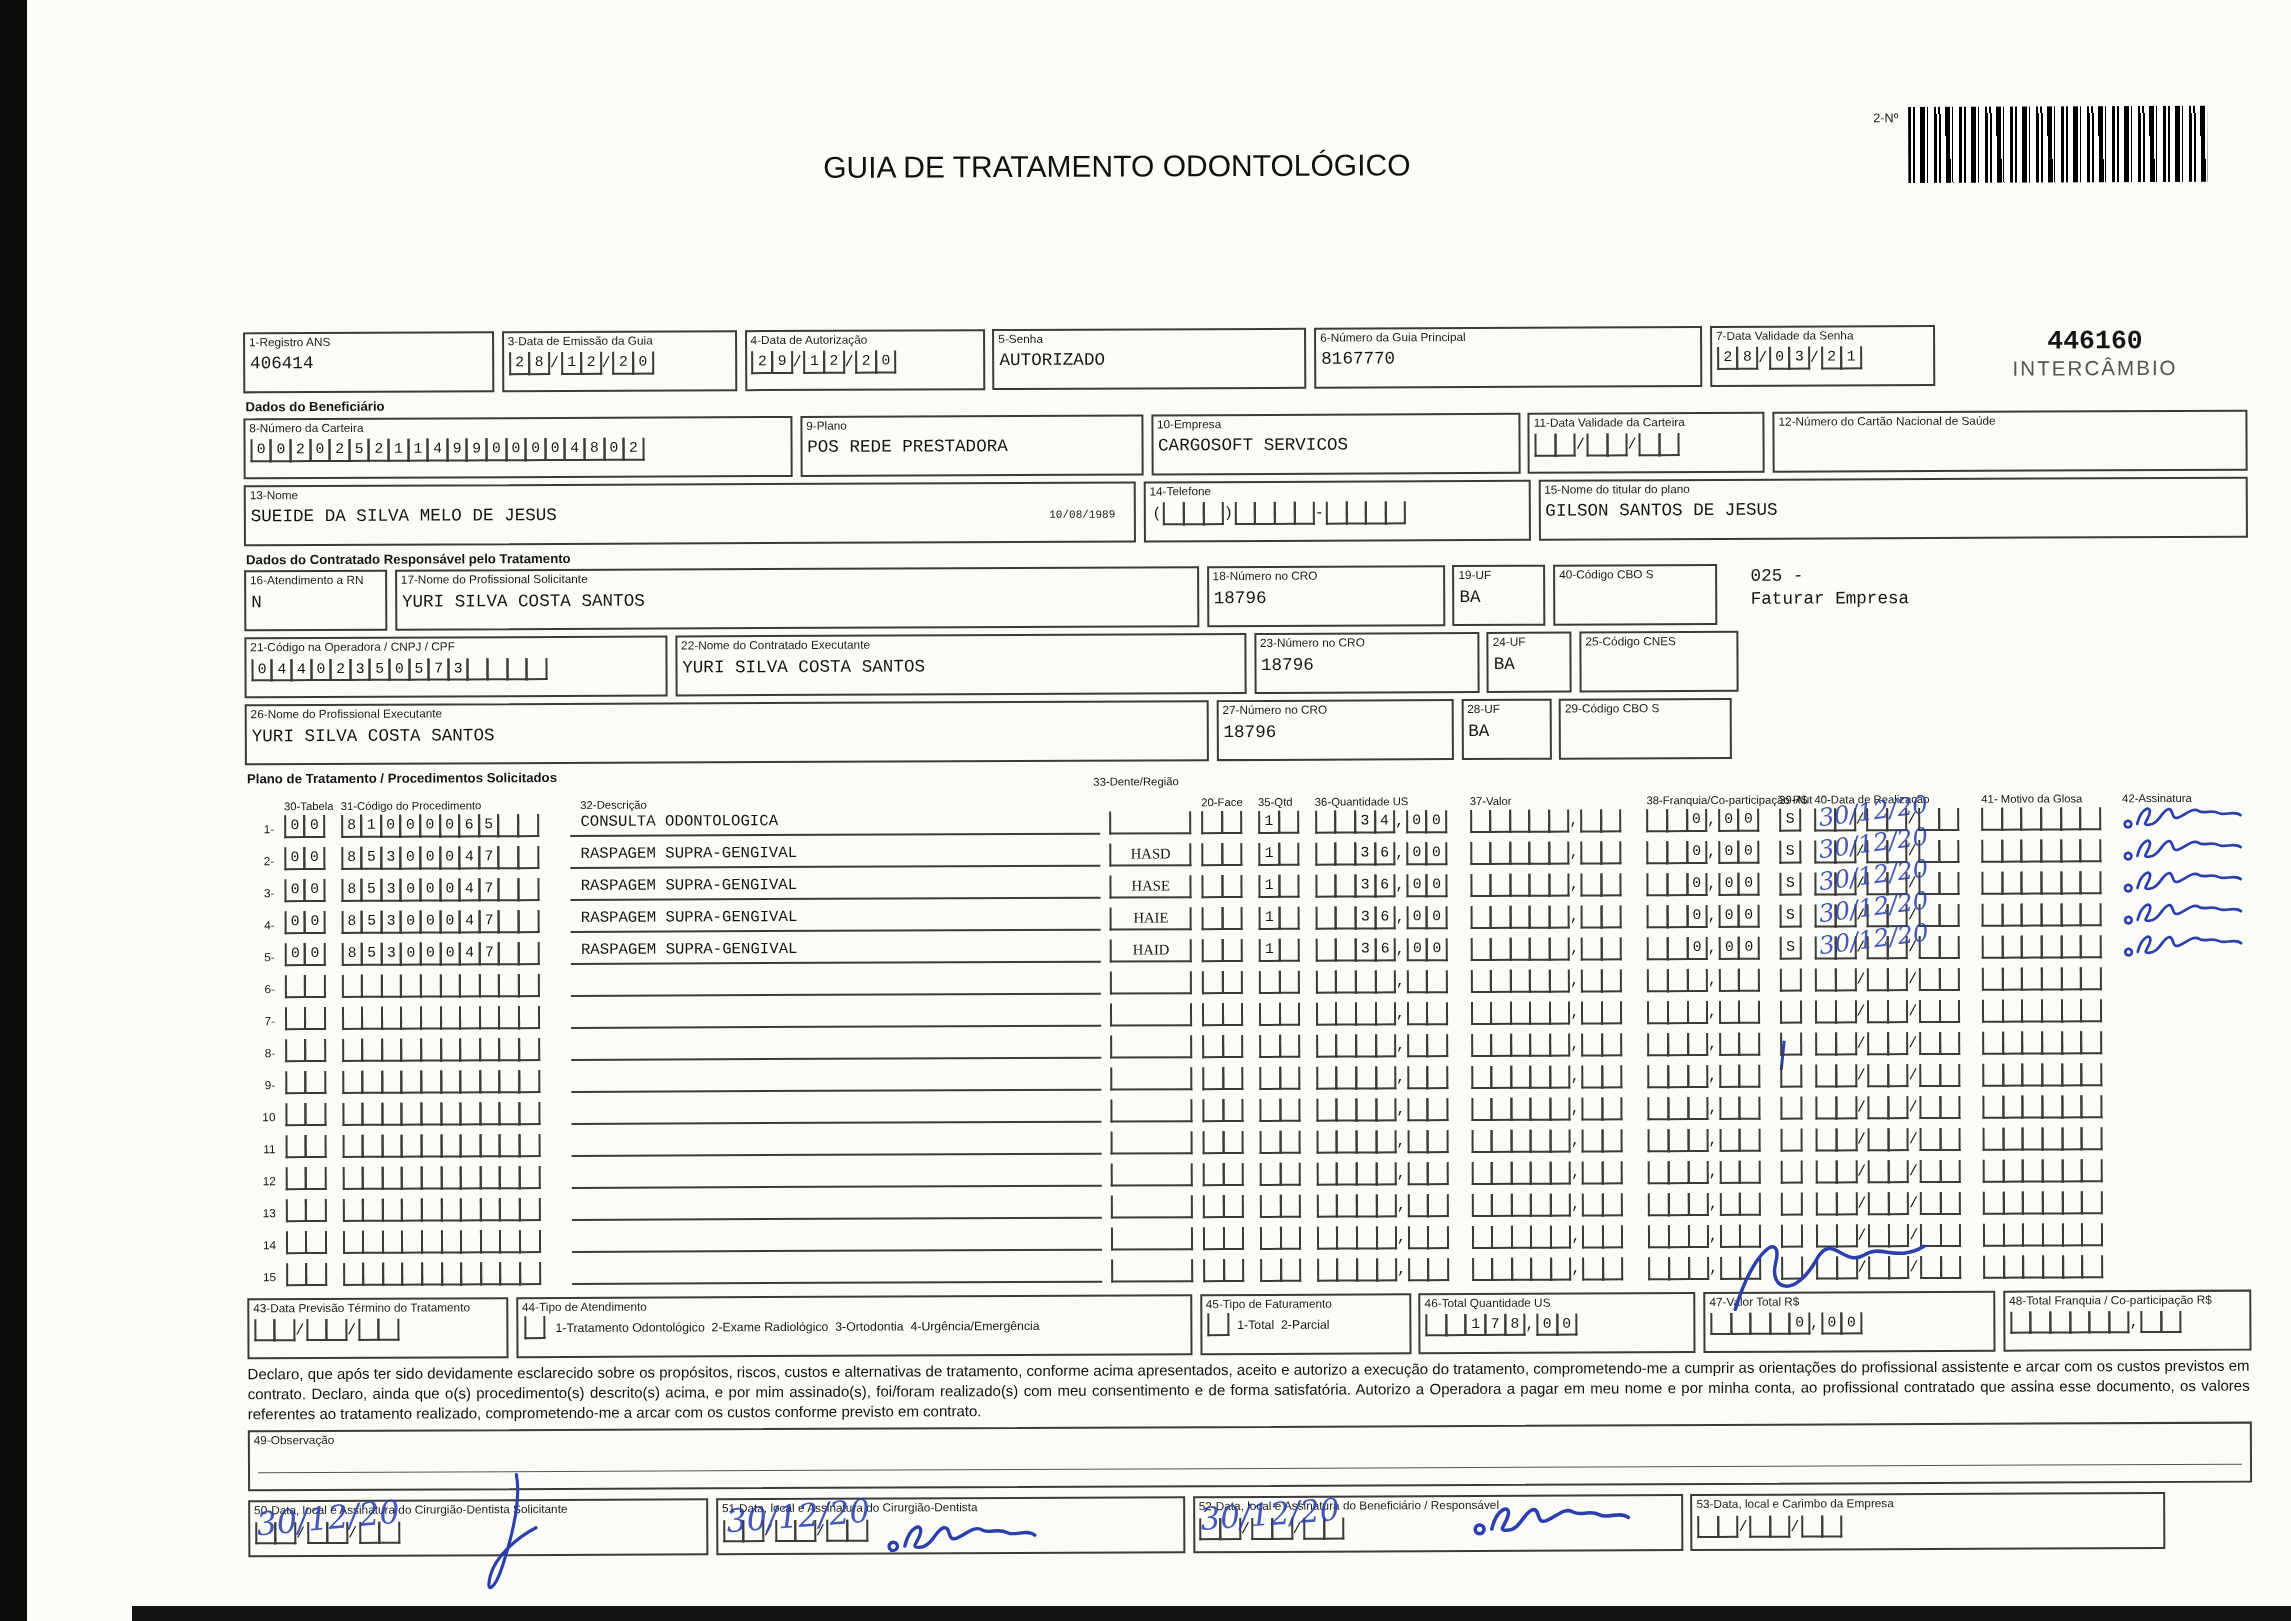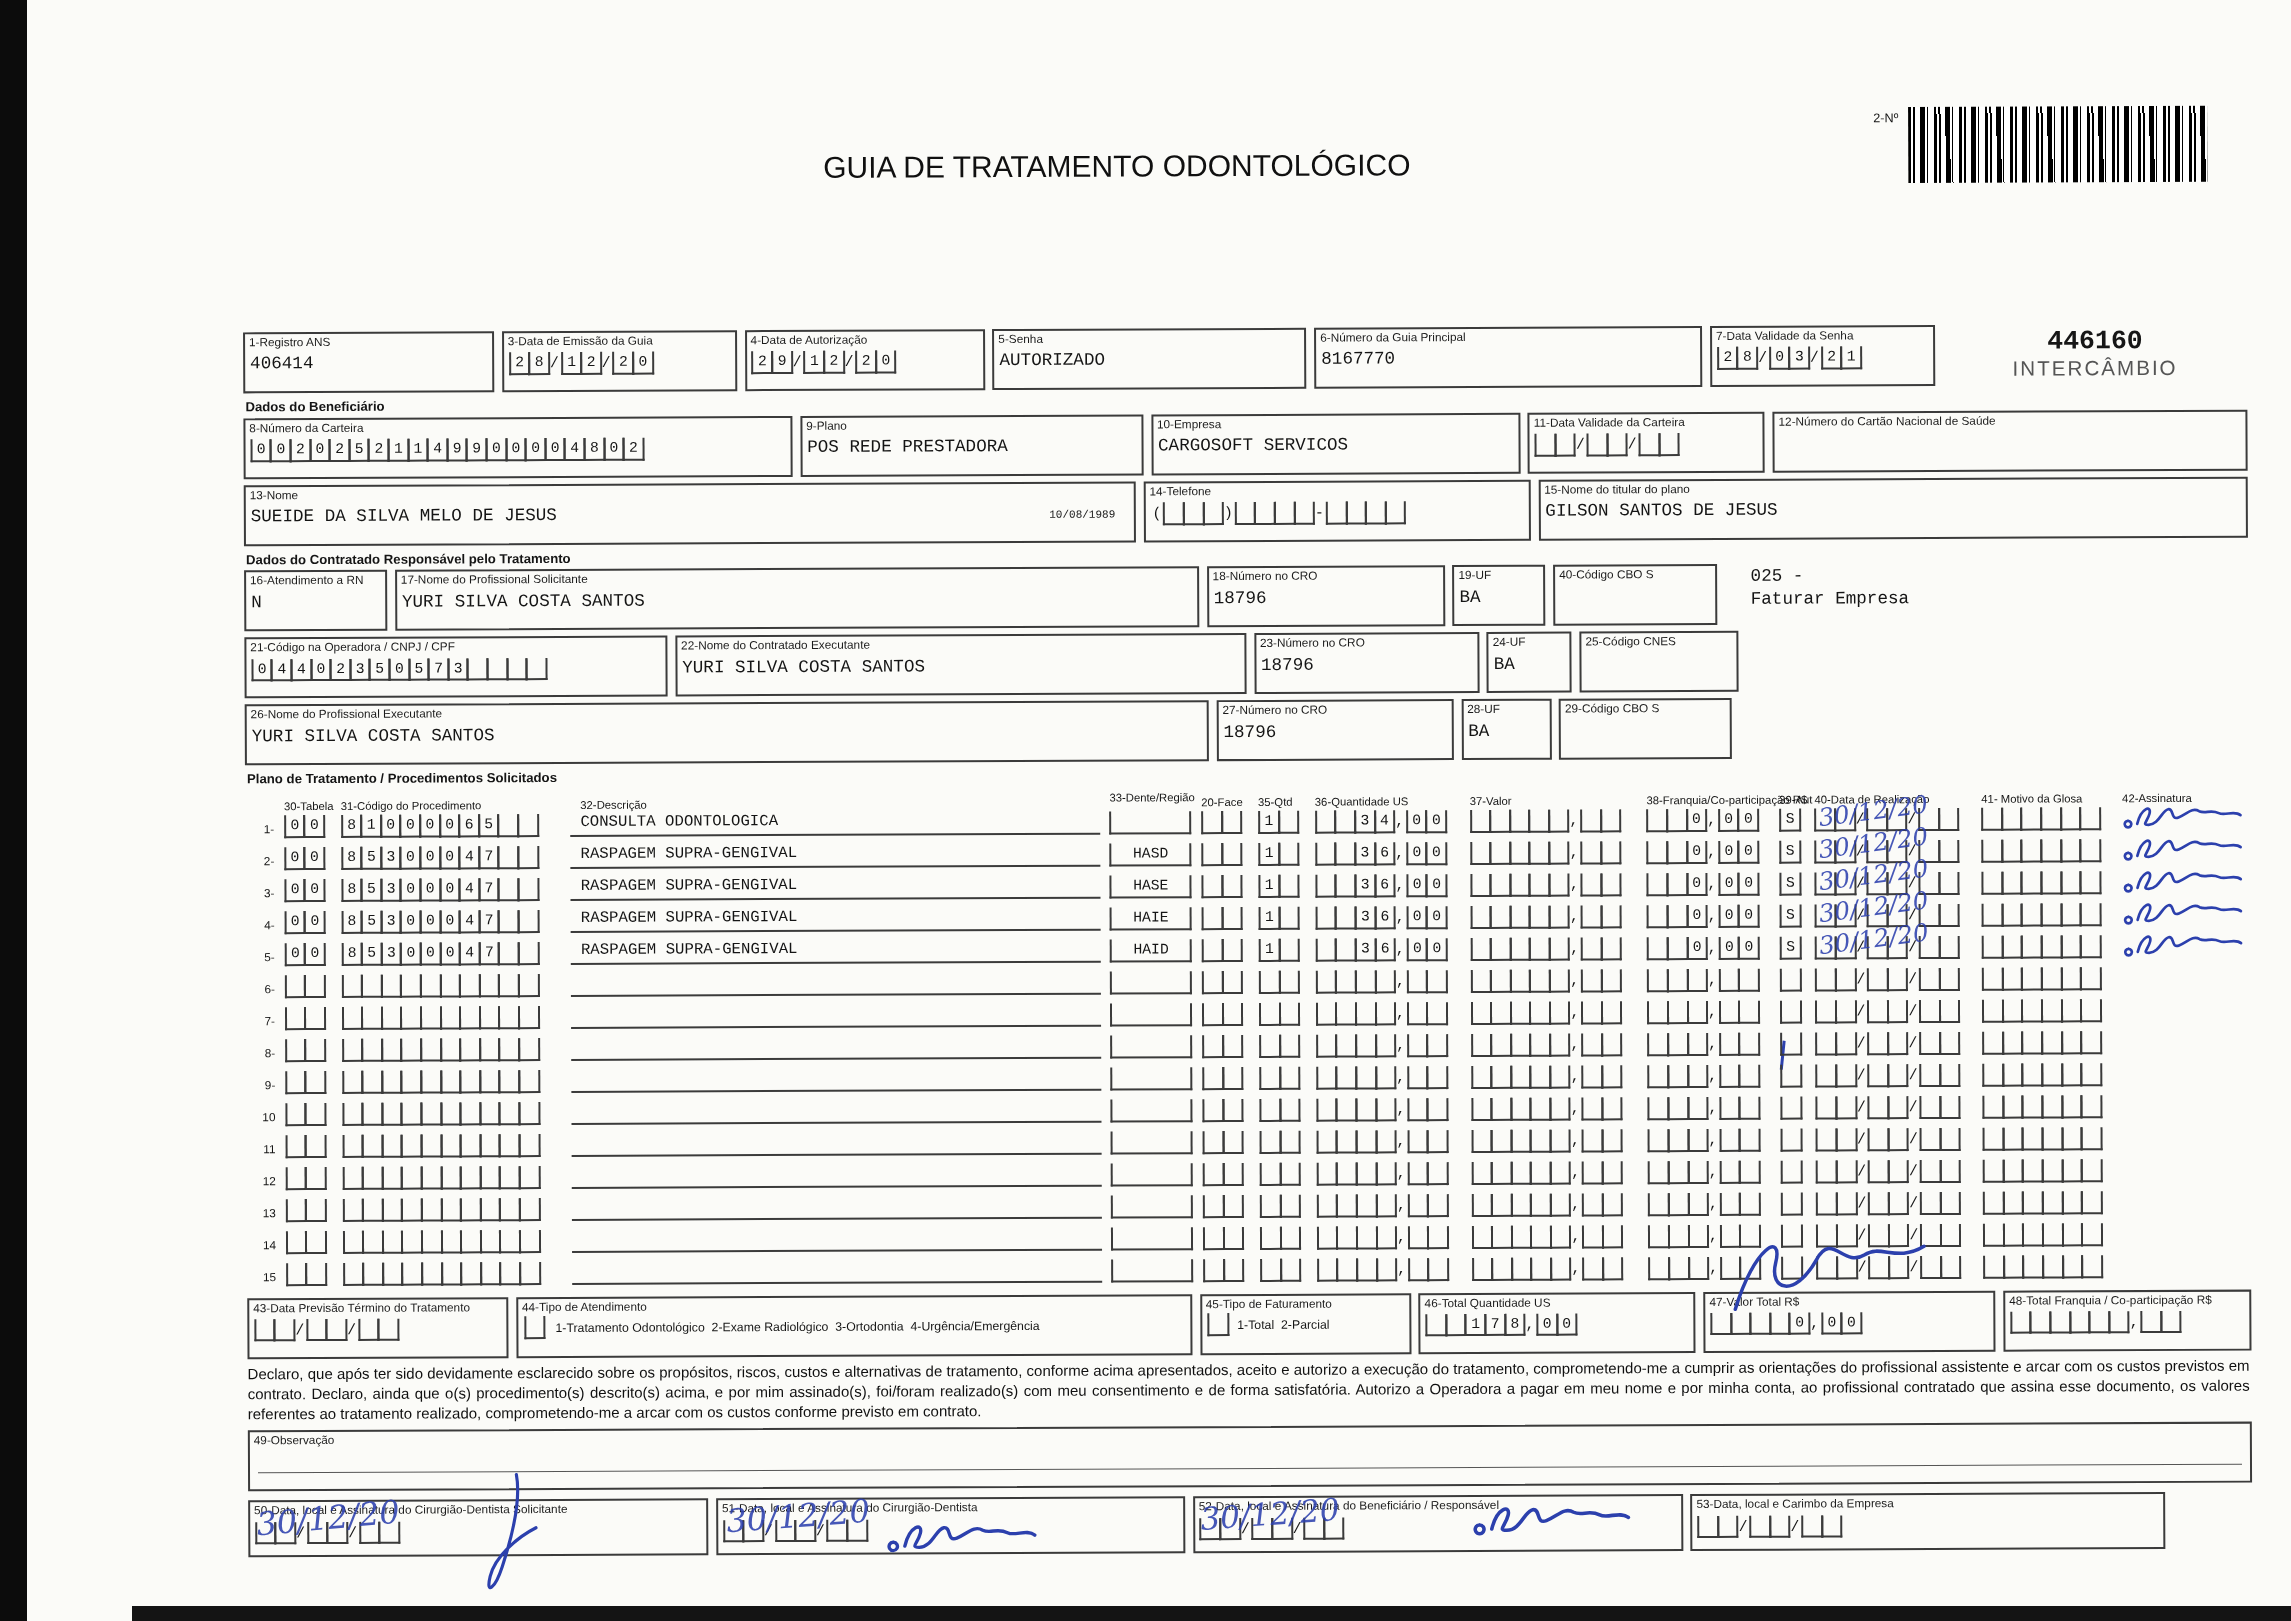--- a/index.html
+++ b/index.html
@@ -33,22 +33,22 @@
 .thead{display:flex;gap:9.8px;align-items:flex-end;height:21.6px;margin-top:2.9px}
 .thead>span{font-size:11.3px;white-space:nowrap;overflow:visible;font-family:"Liberation Sans",sans-serif}
 .rows-wrap{position:relative}
 .prow{display:flex;gap:9.8px;align-items:flex-end;height:32px;position:relative}
 .prow .comb{padding:0 0 5.9px 0}
 .c-num{width:29px;font-size:11.8px;text-align:right;padding-bottom:7.8px;flex:none}
 .c-tab{width:47px;flex:none}
 .c-cod{width:220px;flex:none}
 .c-desc{flex:1;border-bottom:2px solid #3b3b3b;height:24.5px;font-family:"Liberation Mono",monospace;font-size:15.7px;padding:1px 0 0 9.8px;white-space:nowrap;overflow:hidden;margin-bottom:5.9px}
 .thead .c-desc{border:none;height:auto;font-family:"Liberation Sans",sans-serif;margin:0;padding:0 0 0 9.8px}
-.c-dente{width:82px;height:22.5px;border:2px solid #3b3b3b;border-top:none;margin-bottom:5.9px;font-family:Liberation Mono, monospace;font-size:14.7px;text-align:center;line-height:20.6px;flex:none}
-.thead .c-dente{border:none;height:auto;font-family:"Liberation Sans",sans-serif;margin:0}
+.c-dente{width:82px;height:22.5px;border:2px solid #3b3b3b;border-top:none;margin-bottom:5.9px;font-family:Liberation Serif, serif;font-size:14.7px;text-align:center;line-height:20.6px;flex:none}
+.thead .c-dente{border:none;height:auto;font-family:"Liberation Sans",sans-serif;margin:16px}
 .c-face{width:47px;flex:none}
 .c-qtd{width:47px;flex:none}
 .c-qus{width:145px;flex:none}
 .c-val{width:167px;flex:none}
 .c-fra{width:123px;flex:none}
 .c-aut{width:25.5px;flex:none}
 .c-data{width:157px;position:relative;display:flex;align-items:flex-end;flex:none}
 .thead .c-data{display:inline;position:static}
 .c-glo{width:131px;flex:none}
 .c-ass{width:127px;position:relative;flex:none}

